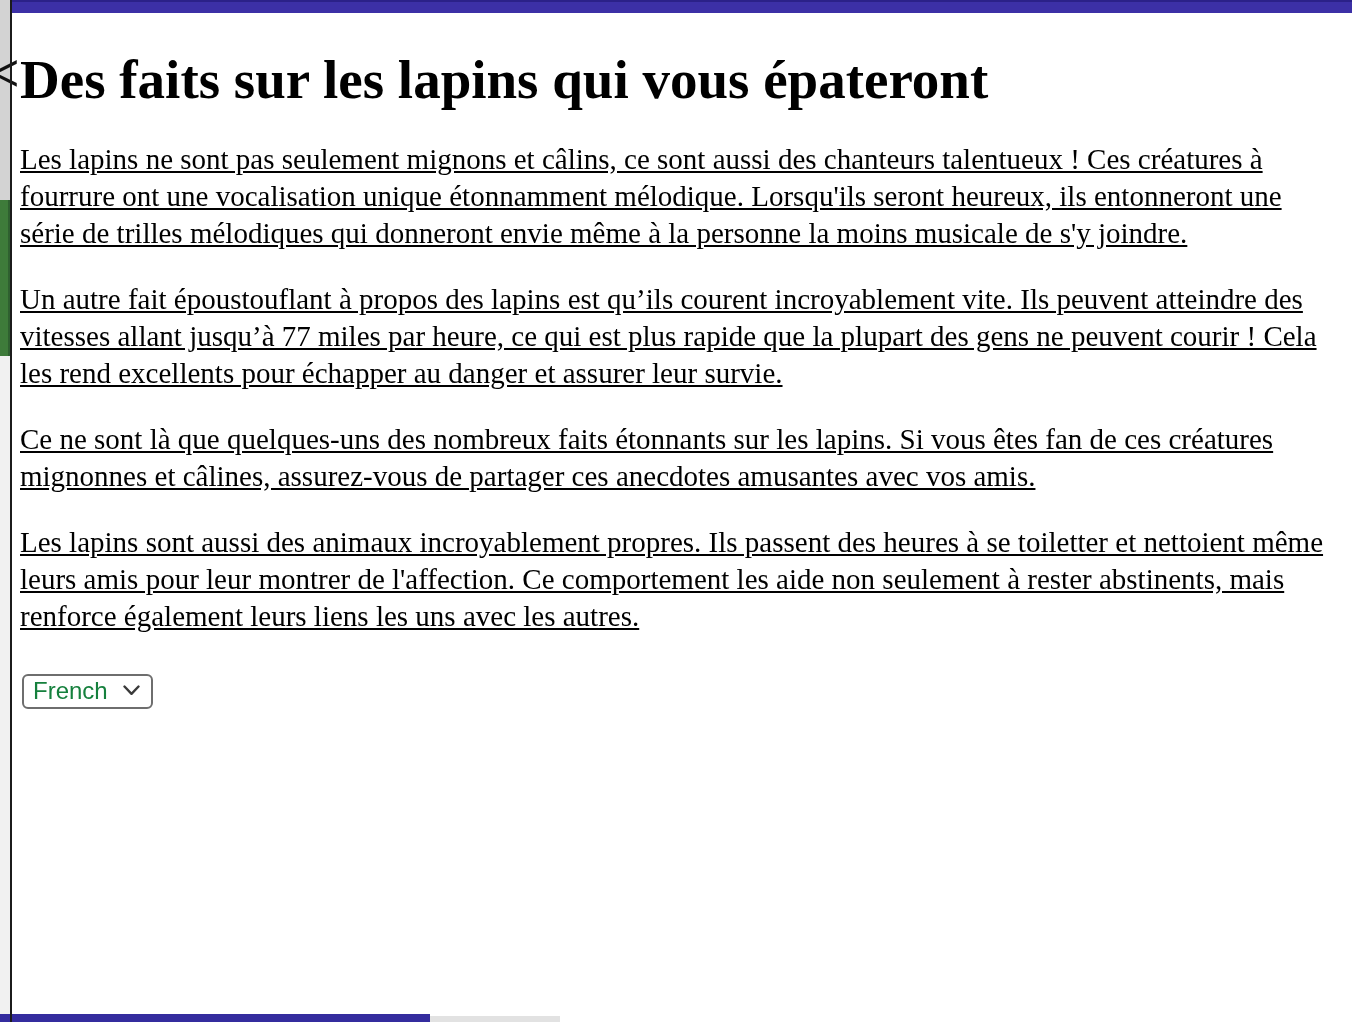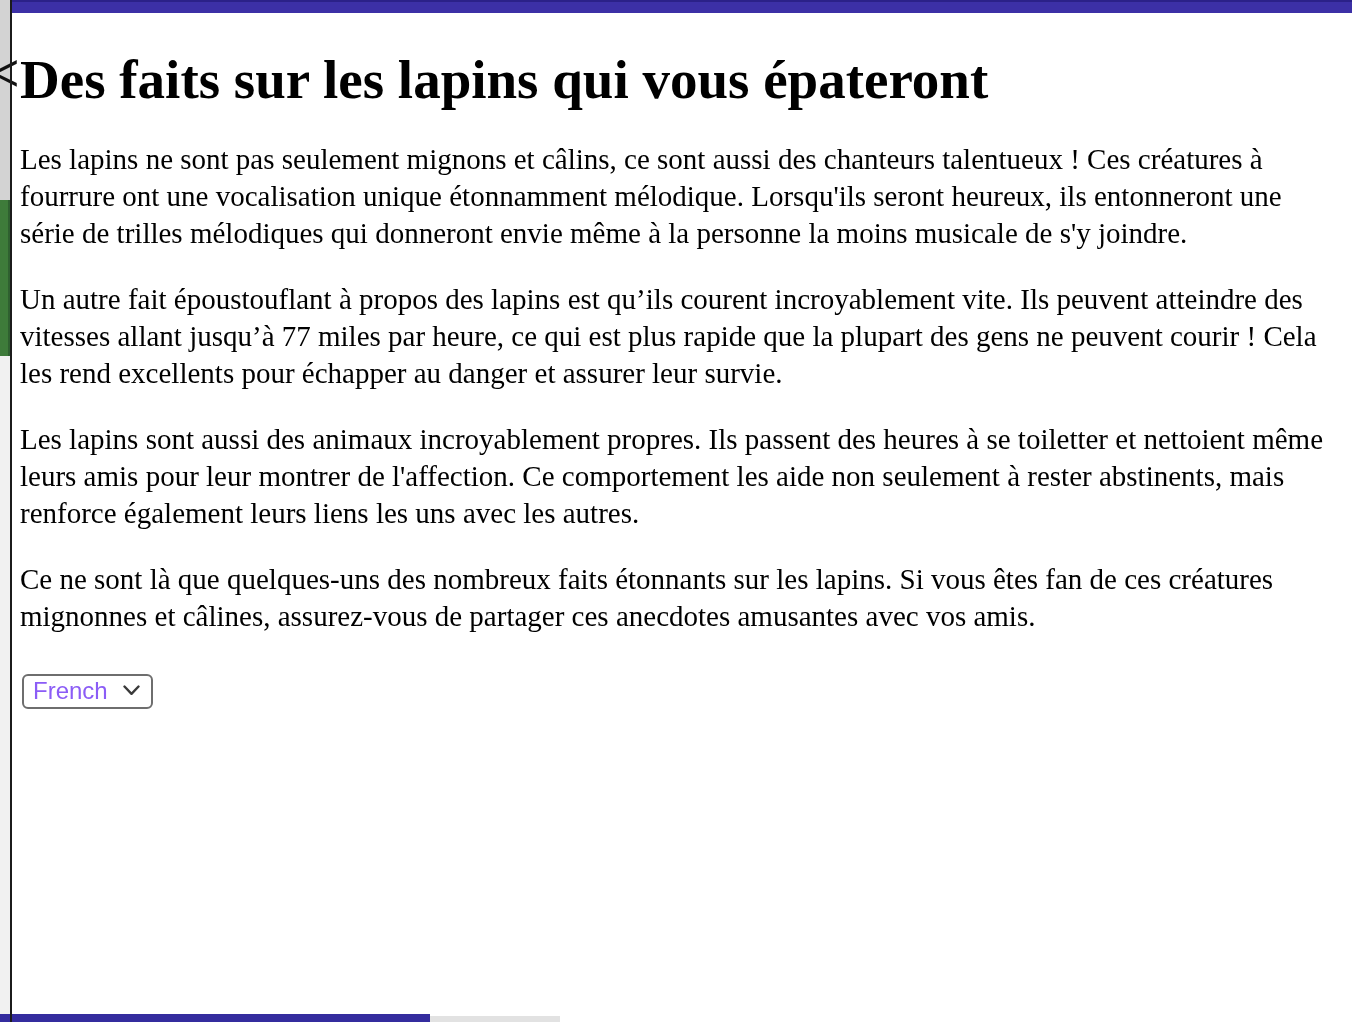--- a/index.html
+++ b/index.html
@@ -46,37 +46,38 @@
   h1.page-title {
     font-size: 55px;
     font-weight: bold;
     margin: 36px 0 30px 0;
     line-height: 1.12;
   }
   p.article-paragraph {
     font-size: 29px;
     line-height: 37px;
     margin: 29px 0;
+    text-decoration: underline;
   }
 
   
   .lang-select {
     display: inline-flex;
     align-items: center;
     gap: 15px;
     margin: 10px 0 16px 2px;
     height: 35px;
     padding: 1px 11px 2px 9px;
     box-sizing: border-box;
     border: 2px solid #6e6e6e;
     border-radius: 6px;
     background: #ffffff;
     font-family: "Liberation Sans", sans-serif;
     font-size: 24px;
-    color: #8b5cf6;
+    color: #15803d;
     cursor: default;
   }
   .lang-select .chev { display: inline-flex; align-items: center; }
 </style>
 </head>
 <body>
 
 <div class="left-strip">
   <div class="seg-gray"></div>
   <div class="seg-green"></div>
@@ -86,22 +87,22 @@
 <div class="border-line"></div>
 <div class="top-bar"></div>
 <div class="bottom-gray"></div>
 <div class="bottom-bar"></div>
 
 <div class="content">
   <h1 class="page-title">Des faits sur les lapins qui vous épateront</h1>
 
   <p class="article-paragraph">Les lapins ne sont pas seulement mignons et câlins, ce sont aussi des chanteurs talentueux ! Ces créatures à fourrure ont une vocalisation unique étonnamment mélodique. Lorsqu'ils seront heureux, ils entonneront une série de trilles mélodiques qui donneront envie même à la personne la moins musicale de s'y joindre.</p>
   <p class="article-paragraph">Un autre fait époustouflant à propos des lapins est qu’ils courent incroyablement vite. Ils peuvent atteindre des vitesses allant jusqu’à 77 miles par heure, ce qui est plus rapide que la plupart des gens ne peuvent courir ! Cela les rend excellents pour échapper au danger et assurer leur survie.</p>
+  <p class="article-paragraph">Ce ne sont là que quelques-uns des nombreux faits étonnants sur les lapins. Si vous êtes fan de ces créatures mignonnes et câlines, assurez-vous de partager ces anecdotes amusantes avec vos amis.</p>
   <p class="article-paragraph">Les lapins sont aussi des animaux incroyablement propres. Ils passent des heures à se toiletter et nettoient même leurs amis pour leur montrer de l'affection. Ce comportement les aide non seulement à rester abstinents, mais renforce également leurs liens les uns avec les autres.</p>
-  <p class="article-paragraph">Ce ne sont là que quelques-uns des nombreux faits étonnants sur les lapins. Si vous êtes fan de ces créatures mignonnes et câlines, assurez-vous de partager ces anecdotes amusantes avec vos amis.</p>
 
   <div class="lang-select" role="combobox" aria-expanded="false">
     <span>French</span>
     <span class="chev">
       <svg width="17" height="11" viewBox="0 0 17 11" aria-hidden="true">
         <polyline points="1.5,1.5 8.5,8.8 15.5,1.5" fill="none" stroke="#3a3a3a" stroke-width="2.4" stroke-linecap="round" stroke-linejoin="round"></polyline>
       </svg>
     </span>
   </div>
 </div>

